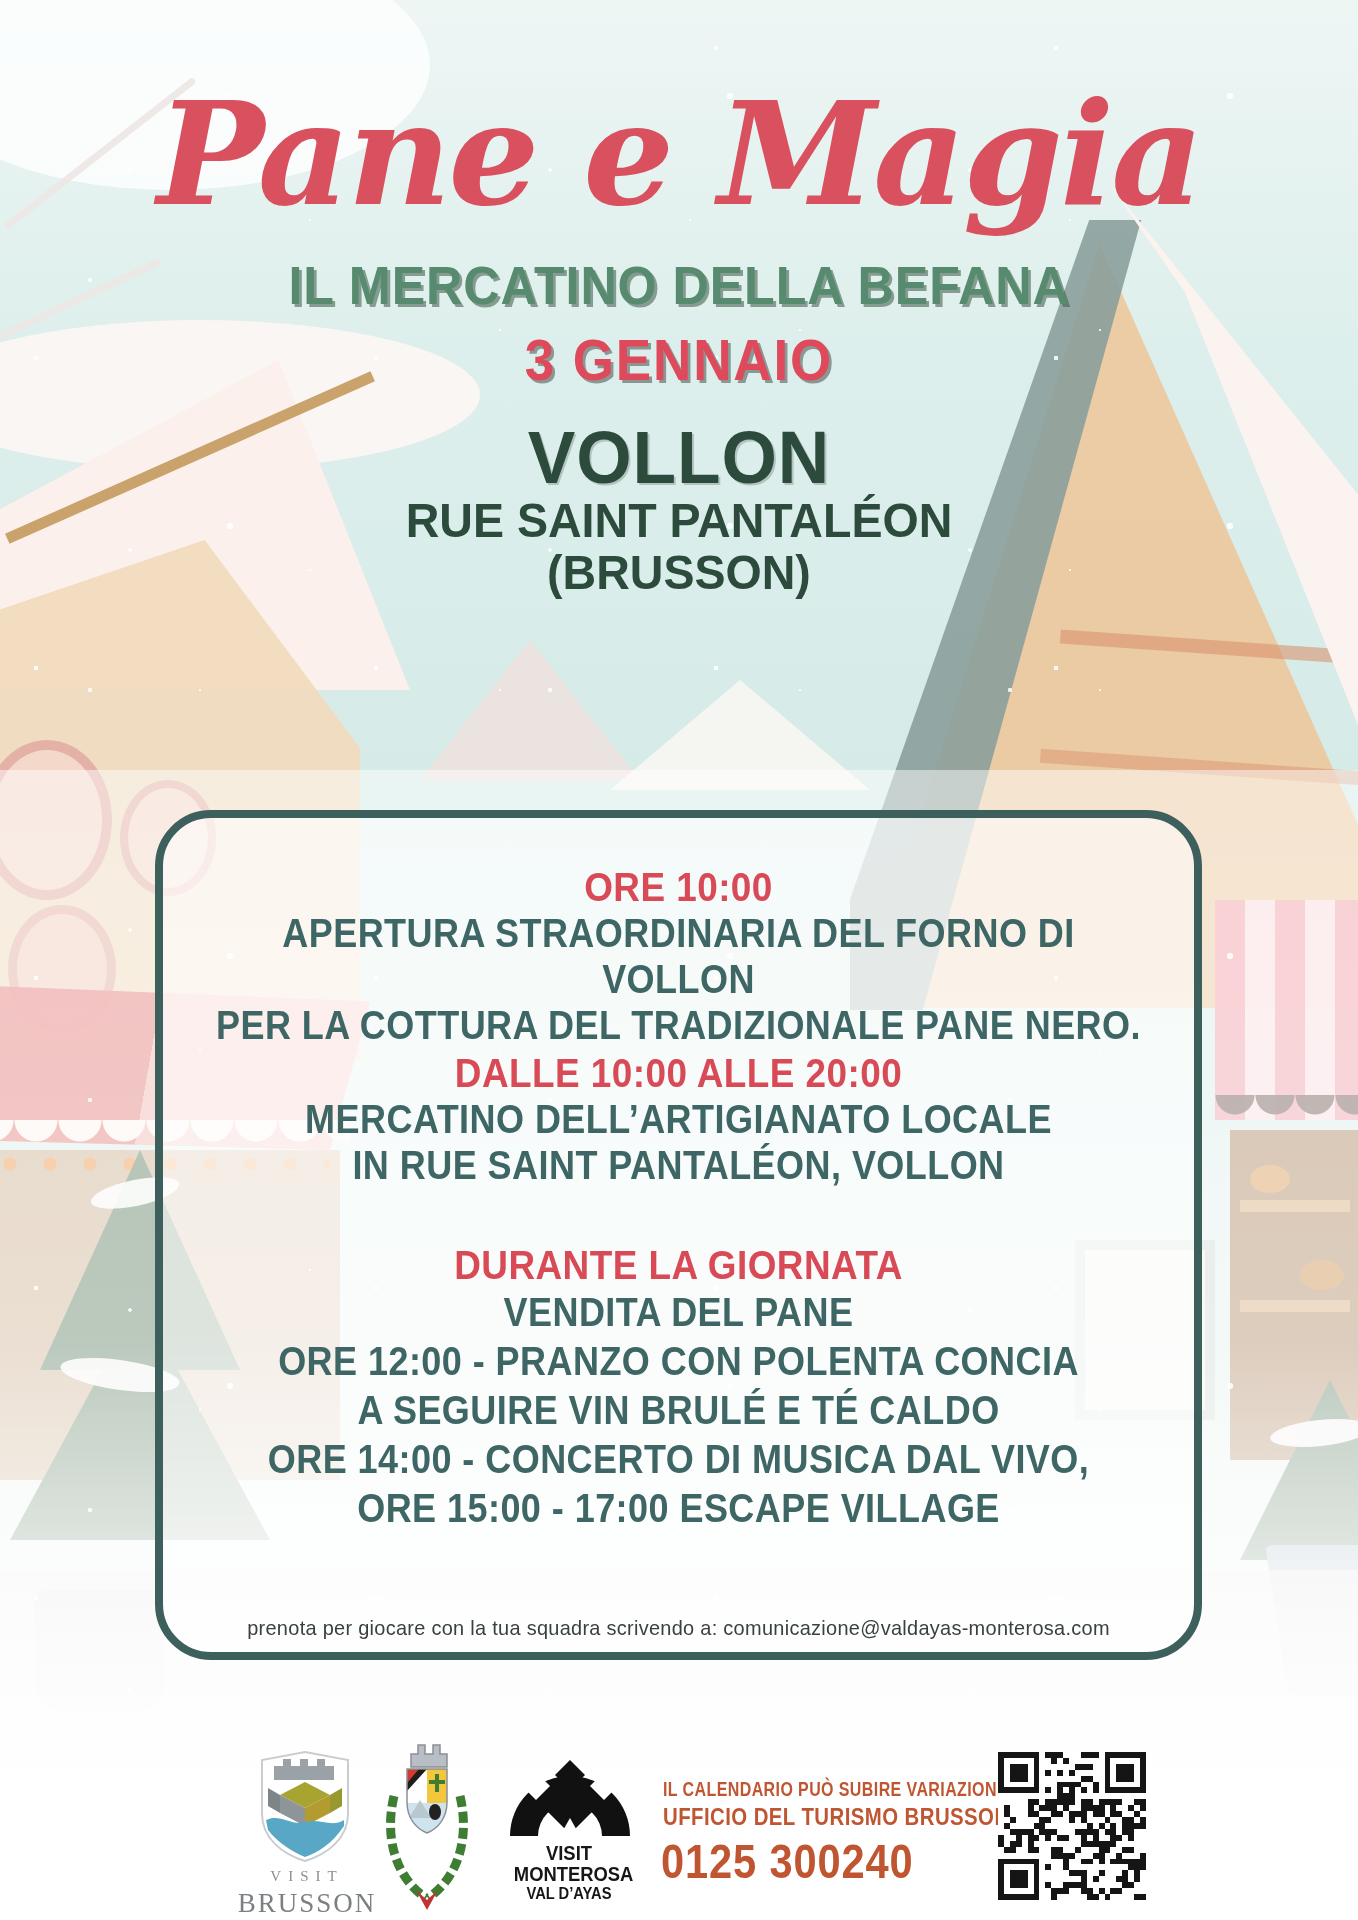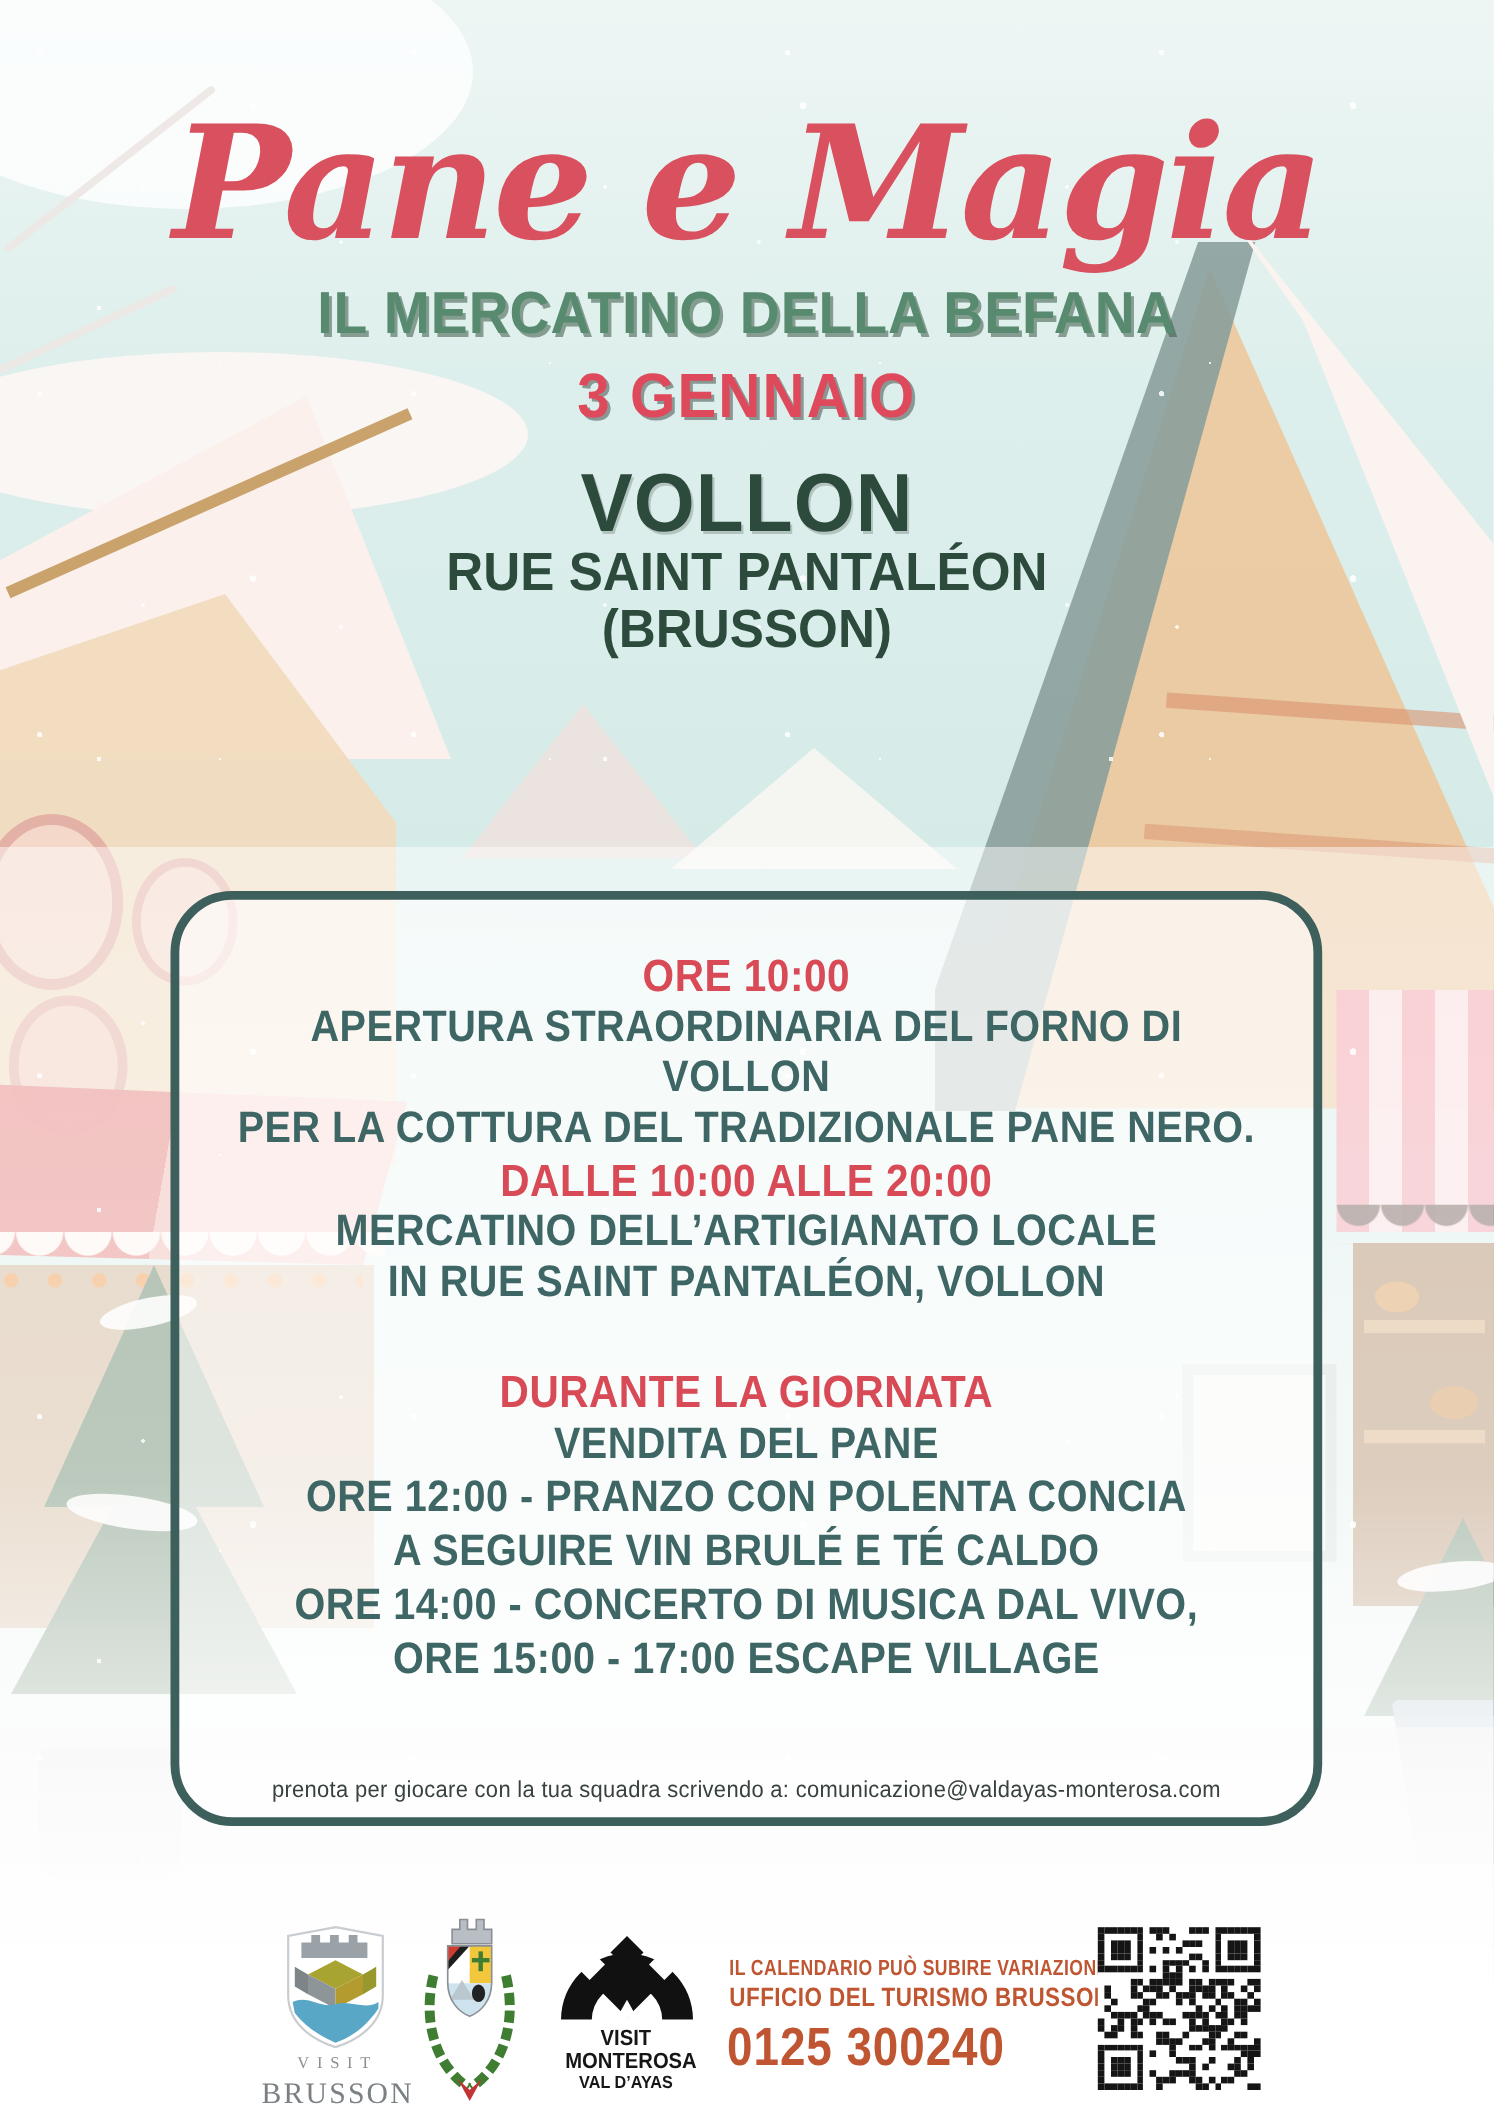--- a/index.html
+++ b/index.html
@@ -83,21 +83,21 @@
       radial-gradient(circle 2.5px at 310px 220px,rgba(255,255,255,.9) 60%,transparent 62%),
       radial-gradient(circle 3.5px at 90px 280px,rgba(255,255,255,.95) 60%,transparent 62%),
       radial-gradient(circle 2px at 200px 330px,rgba(255,255,255,.9) 60%,transparent 62%);
     background-size:340px 310px,420px 380px,500px 430px,380px 350px,460px 410px,300px 360px;}
   .wash{position:absolute;left:0;top:770px;width:1358px;height:1150px;z-index:3;
     background:linear-gradient(180deg,rgba(255,255,255,.48) 0%,rgba(255,255,255,.56) 50%,
       rgba(255,255,255,.88) 74%,rgba(255,255,255,.97) 84%,#ffffff 100%);}
 
   
   .hdr{position:absolute;left:0;width:1358px;text-align:center;z-index:4;}
-  .title{top:82px;font-family:"DejaVu Serif",serif;font-style:italic;font-weight:700;
+  .title{top:70px;font-family:"DejaVu Serif",serif;font-style:italic;font-weight:700;
     font-size:143px;color:#d9505f;letter-spacing:-3px;}
   .subtitle{top:254px;font-size:54px;font-weight:700;color:#578a6e;letter-spacing:1px;
     text-shadow:3px 3px 0 rgba(58,88,70,.55);transform:scaleX(.93);}
   .date{top:327px;font-size:57px;font-weight:700;color:#de4a5b;letter-spacing:2px;
     text-shadow:3px 3px 0 rgba(70,80,76,.55);transform:scaleX(.93);}
   .locname{top:414px;font-size:75px;font-weight:700;color:#2d4b3c;letter-spacing:1px;
     text-shadow:2px 2px 0 rgba(0,0,0,.18);transform:scaleX(.95);}
   .locstreet{top:492px;font-size:49px;font-weight:700;color:#2d4b3c;transform:scaleX(.95);}
   .loctown{top:544px;font-size:49px;font-weight:700;color:#2d4b3c;transform:scaleX(.95);}
 

